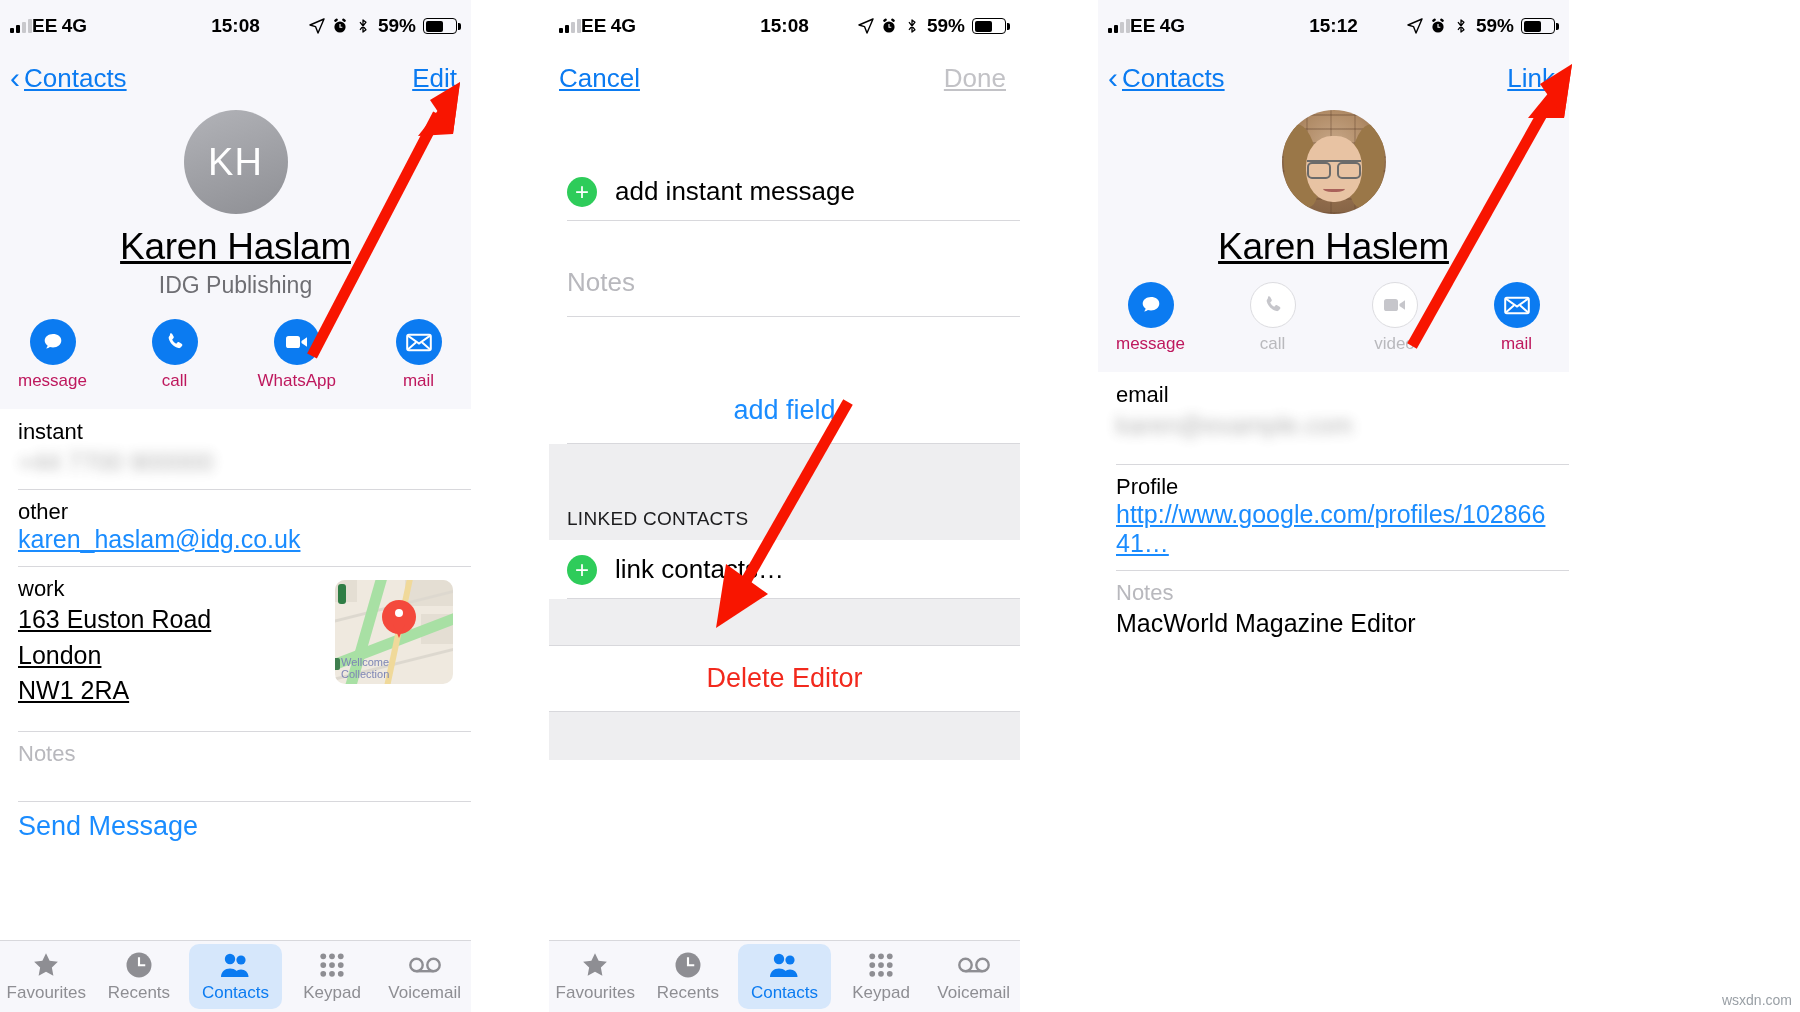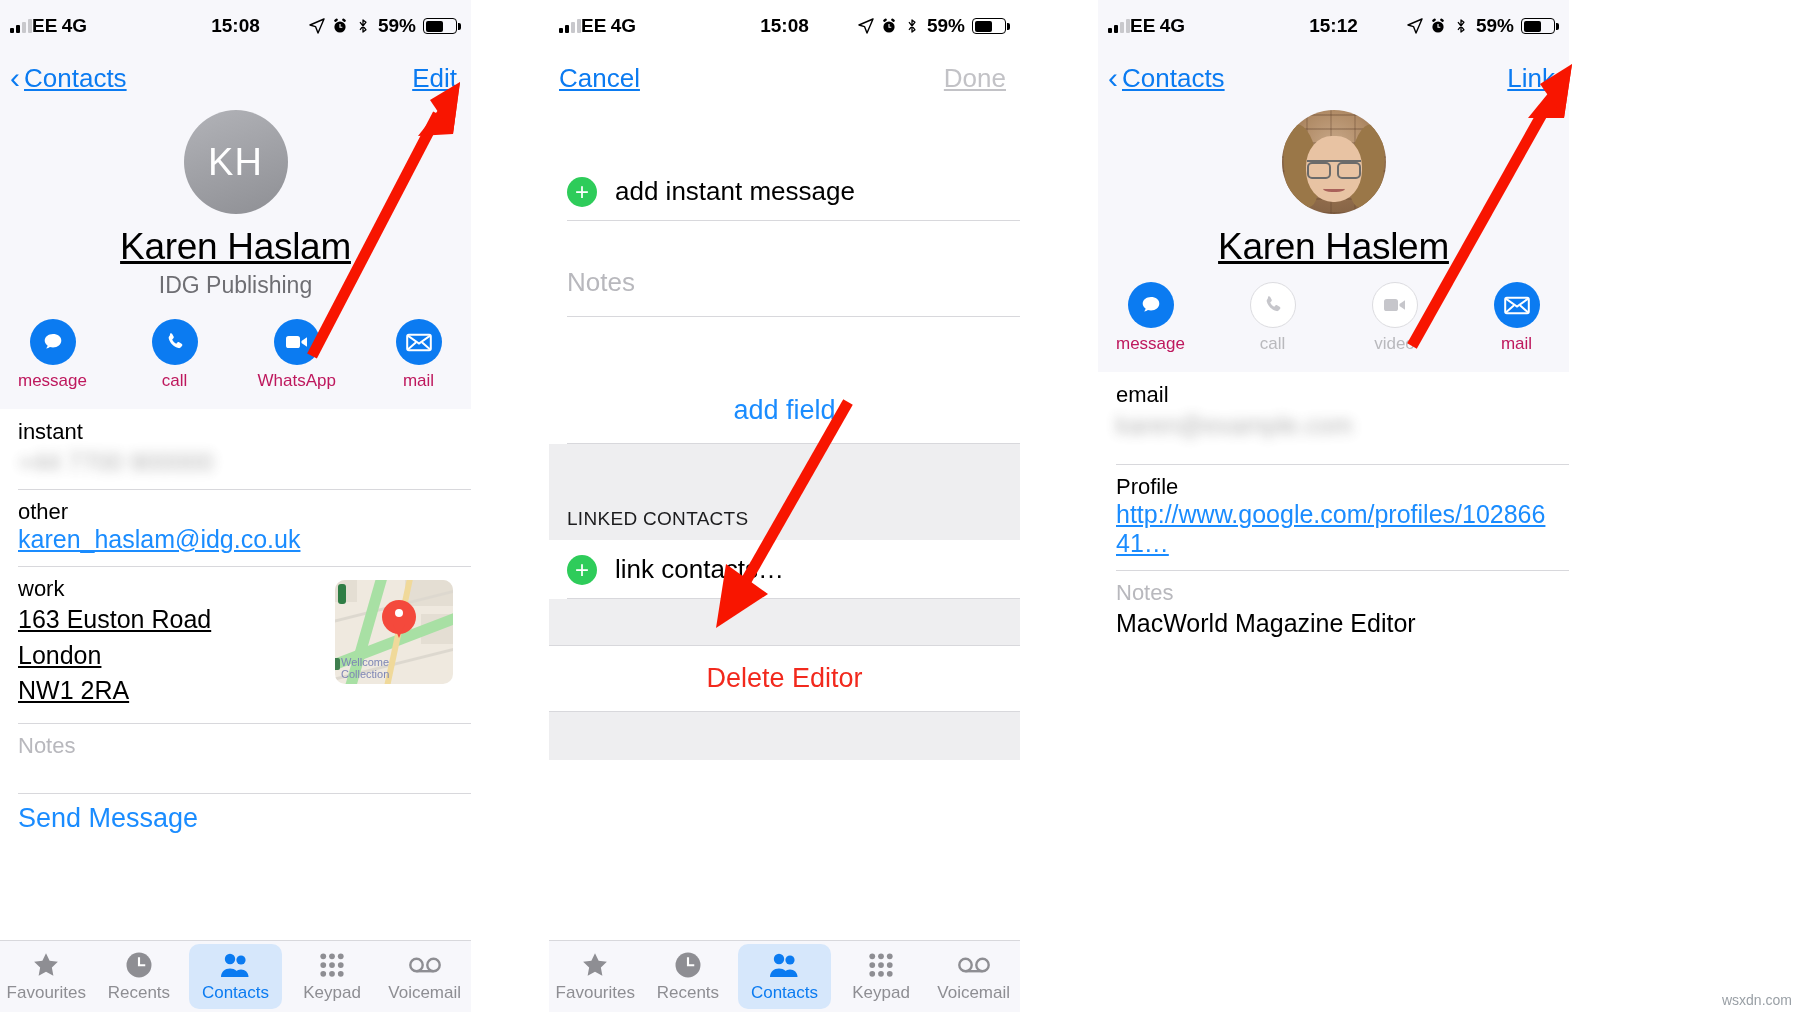--- a/index.html
+++ b/index.html
@@ -251,21 +251,21 @@
 
     <div class="list">
       <div class="row">
         <div class="flabel">instant</div>
         <div class="fvalue blurred">+44 7700 900000</div>
       </div>
       <div class="row">
         <div class="flabel">other</div>
         <div class="flink">karen_haslam@idg.co.uk</div>
       </div>
-      <div class="row" style="padding-bottom:14px;">
+      <div class="row" style="padding-bottom:22px;">
         <div class="flabel">work</div>
         <div class="faddr">
           <div>163 Euston Road</div>
             <div>London</div>
             <div>NW1 2RA</div>
         </div>
         <div class="map">
           <div class="blk" style="left:70px;top:0;width:48px;height:26px;"></div>
           <div class="blk" style="left:86px;top:34px;width:32px;height:30px;"></div>
           <div class="blk" style="left:0;top:0;width:22px;height:22px;"></div>

